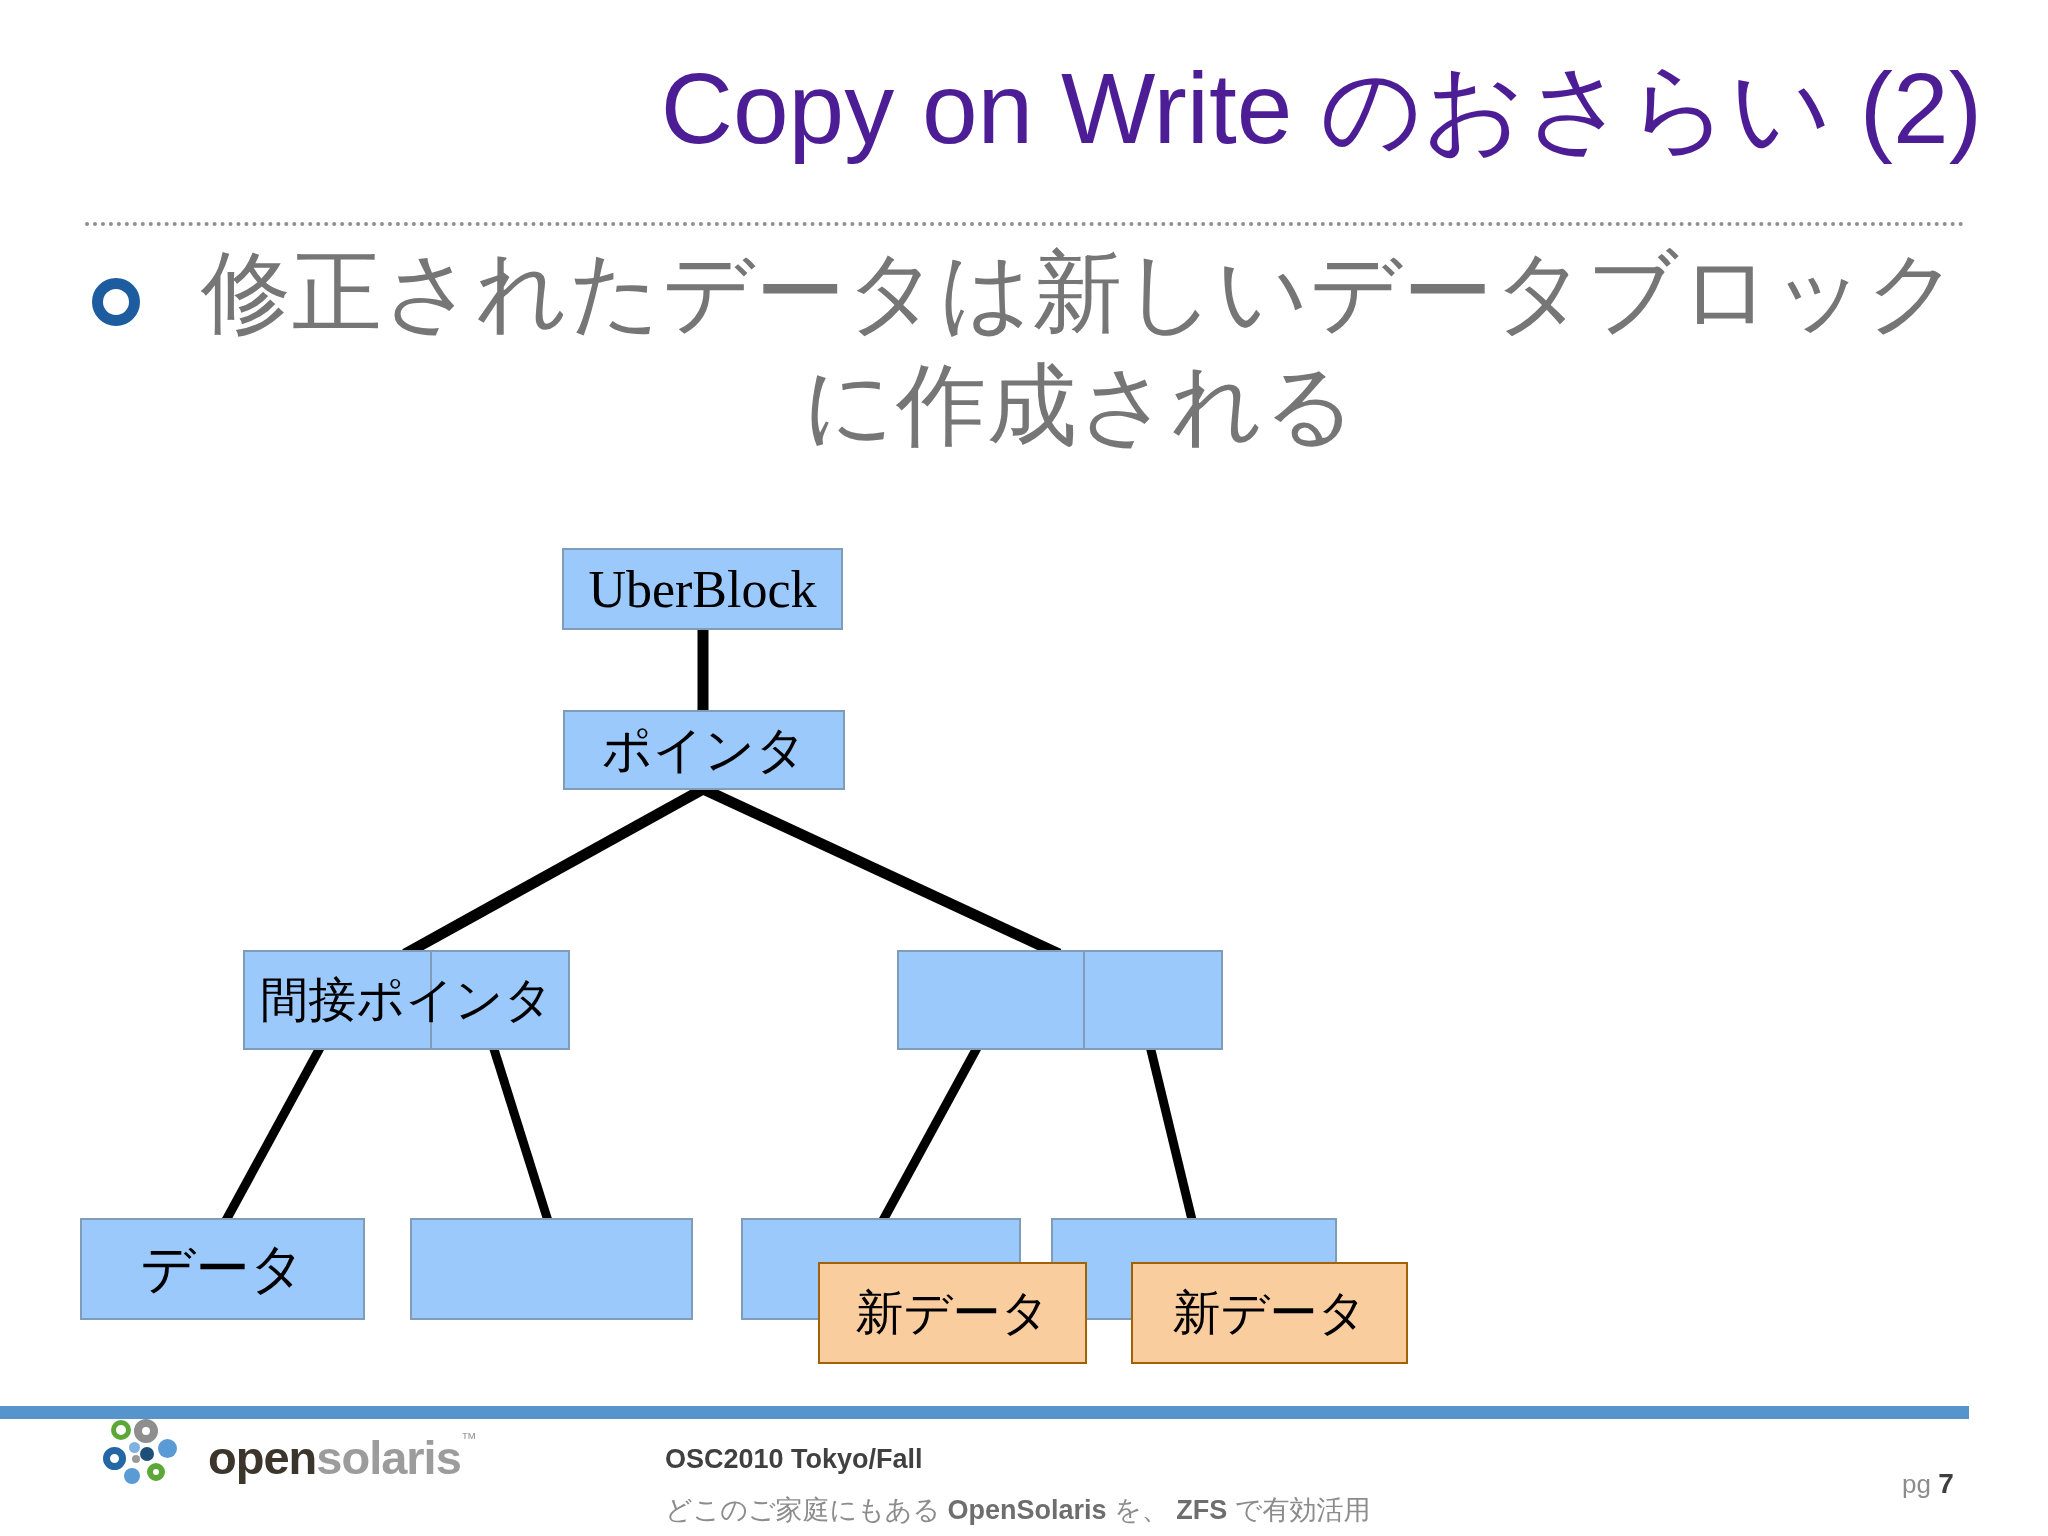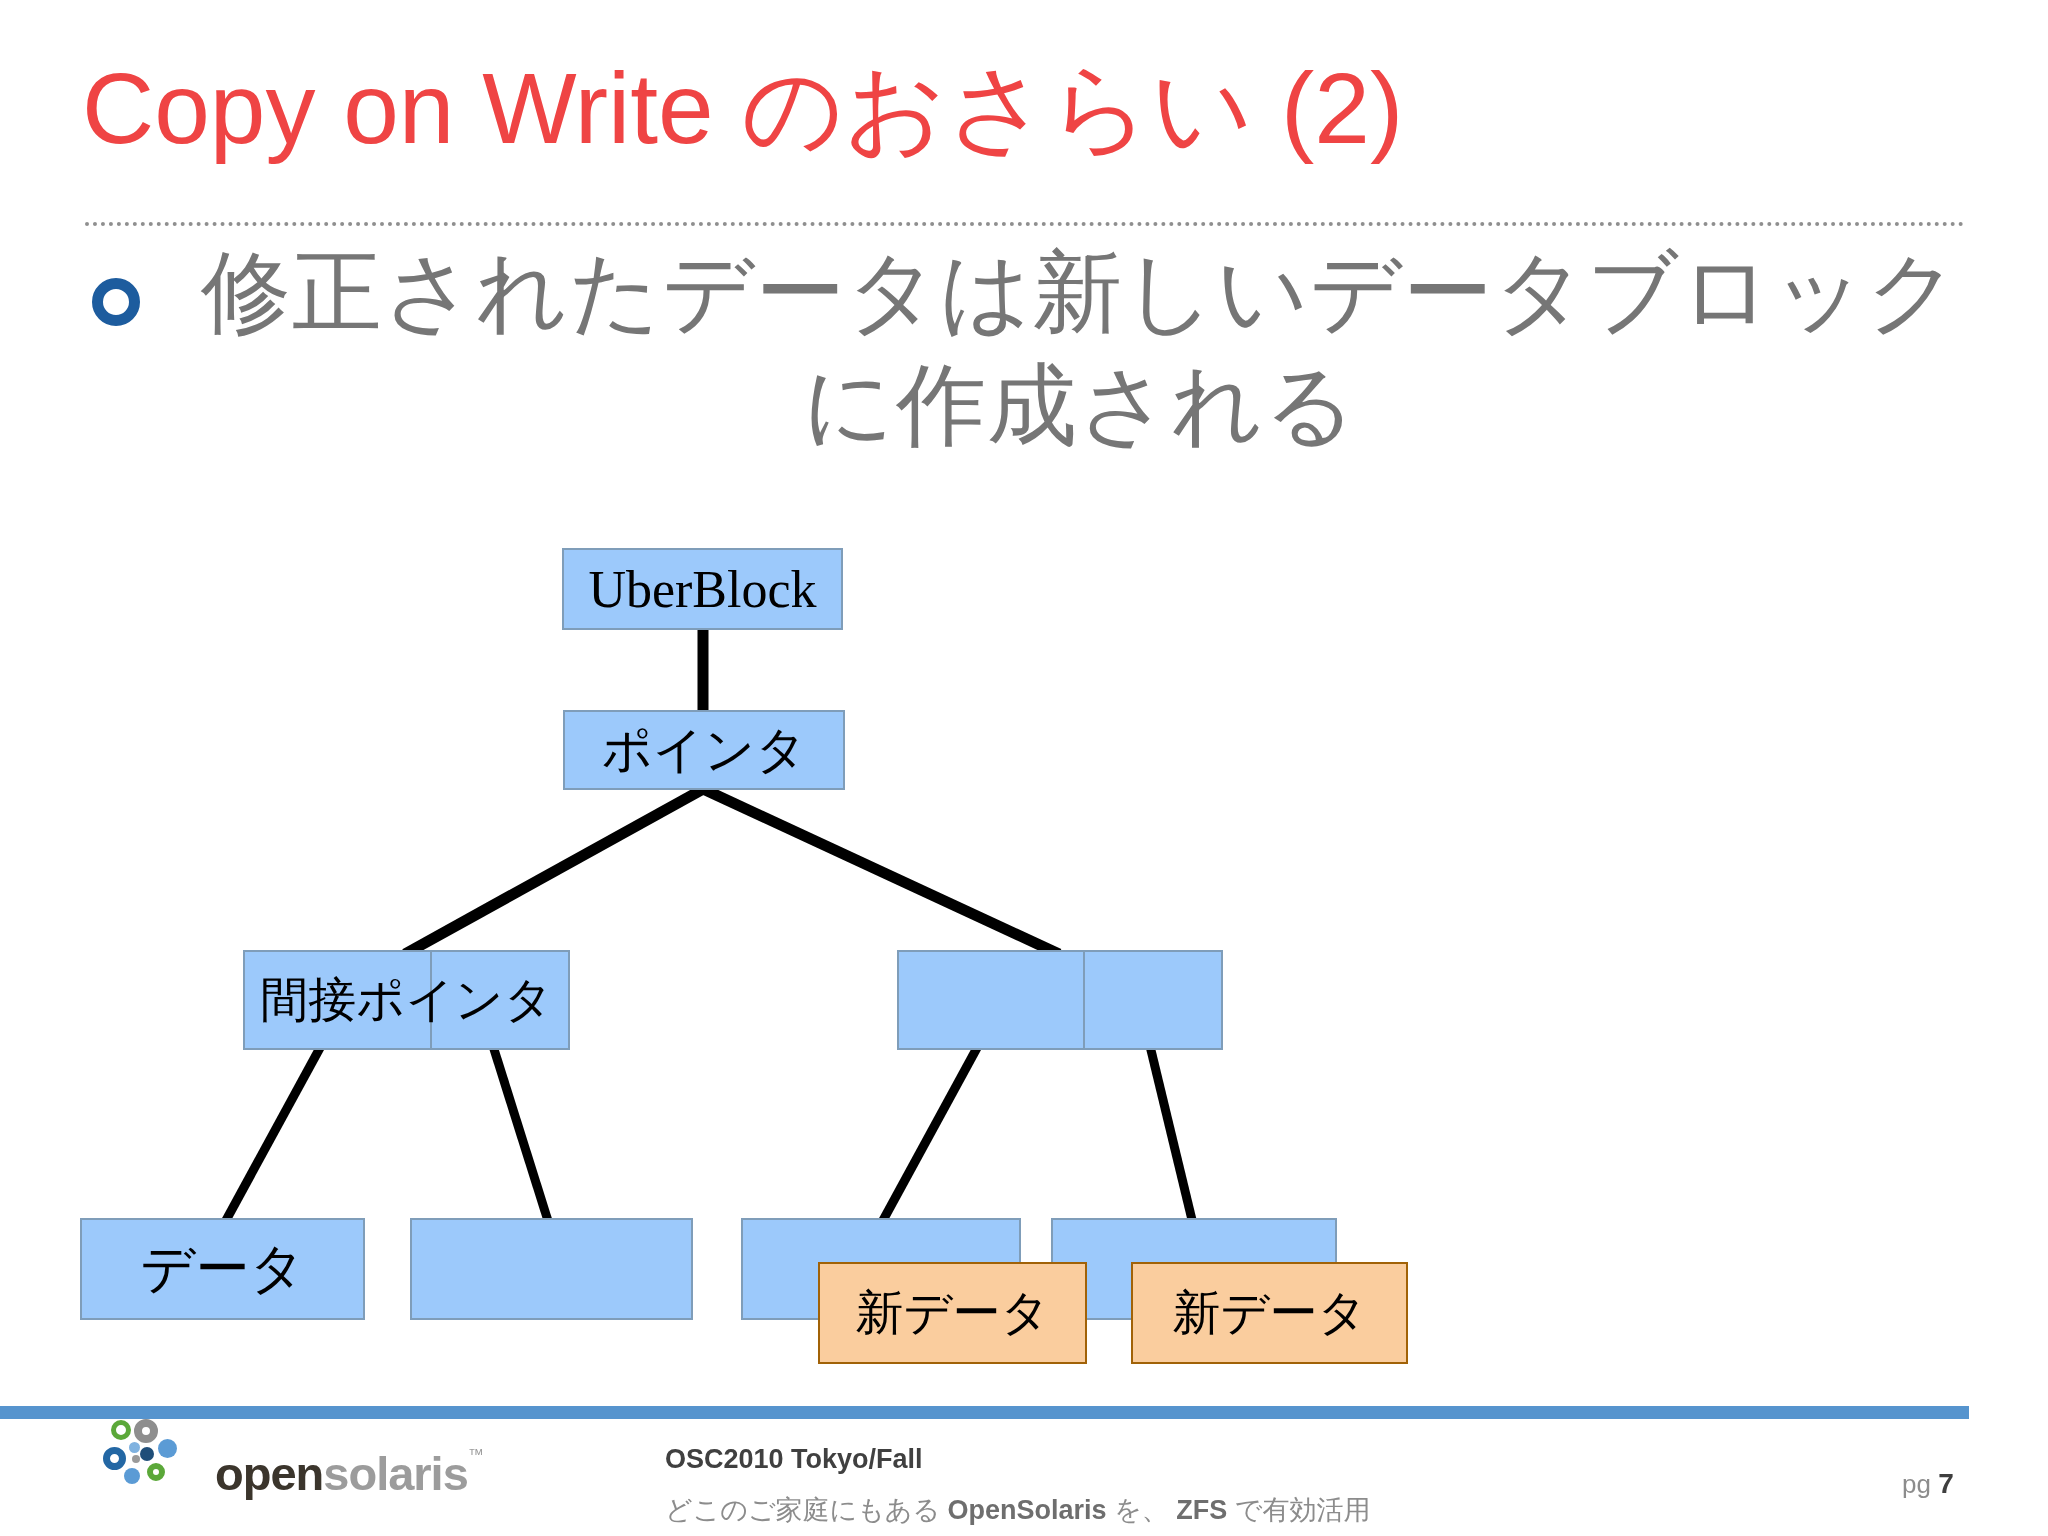--- a/index.html
+++ b/index.html
@@ -7,21 +7,21 @@
     position:relative;
     width:2048px;height:1536px;
     background:#ffffff;
     overflow:hidden;
     font-family:"Liberation Sans", sans-serif;
   }
   
   .title{
     position:absolute;left:82px;top:48px;width:1900px;
     font-size:100px;line-height:1.2;font-weight:400;
-    color:#ef4444;white-space:nowrap;
+    color:#4c1d95;white-space:nowrap;text-align:right;
   }
   .rule{
     position:absolute;left:85px;top:222px;width:1880px;height:0;
     border-top:4px dotted #8f8f8f;
   }
   
   .bullet-ring{
     position:absolute;left:92px;top:278px;width:26px;height:26px;
     border:11px solid #1D5C9E;border-radius:50%;background:#fff;
   }
@@ -53,22 +53,22 @@
   }
   .node.orange{background:#FACD9E;border:2px solid #a16207;font-size:48px;}
   
   .footer-bar{
     position:absolute;left:0;top:1406px;width:1969px;height:13px;
     background:#5694CE;
   }
   .logo{position:absolute;left:0;top:0;}
   .dot{position:absolute;border-radius:50%;box-sizing:border-box;}
   .wordmark{
-    position:absolute;left:215px;top:1430px;
-    font-size:47px;font-weight:bold;letter-spacing:-1px;white-space:nowrap;margin-top:16px;
+    position:absolute;left:208px;top:1430px;
+    font-size:47px;font-weight:bold;letter-spacing:-1px;white-space:nowrap;
   }
   .wordmark .open{color:#3B352C;}
   .wordmark .solaris{color:#9C9C9C;}
   .wordmark .tm{font-size:16px;color:#9C9C9C;vertical-align:top;font-weight:normal;}
   .footer-event{
     position:absolute;left:665px;top:1444px;
     font-size:27px;font-weight:bold;color:#404040;white-space:nowrap;
   }
   .footer-tagline{
     position:absolute;left:665px;top:1492px;

